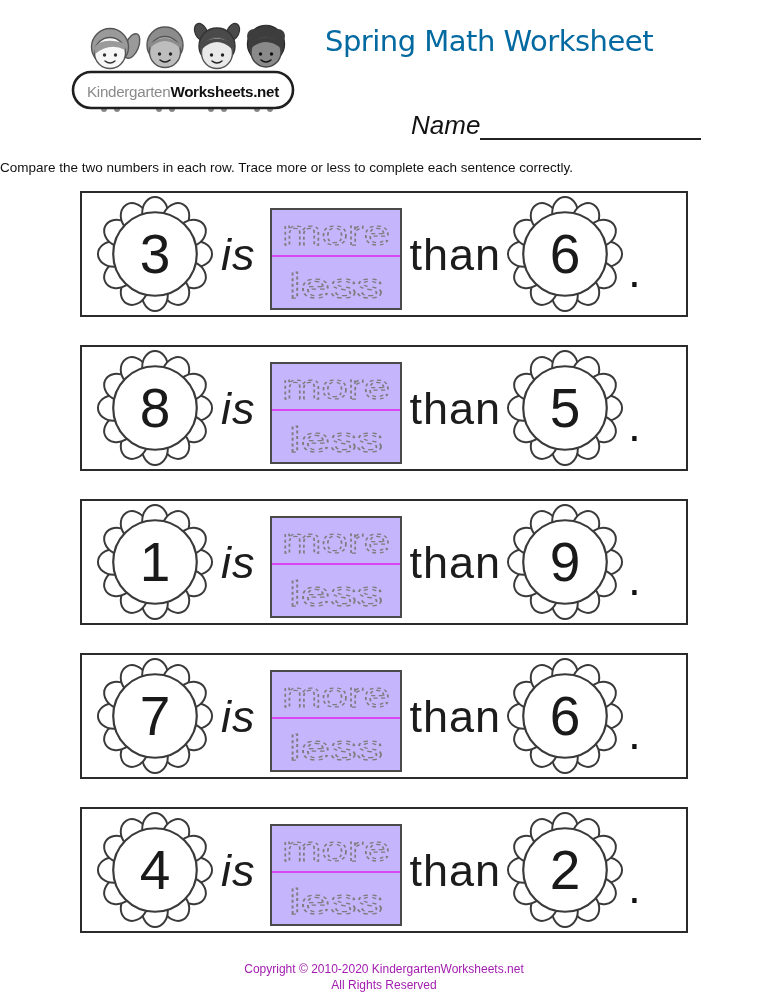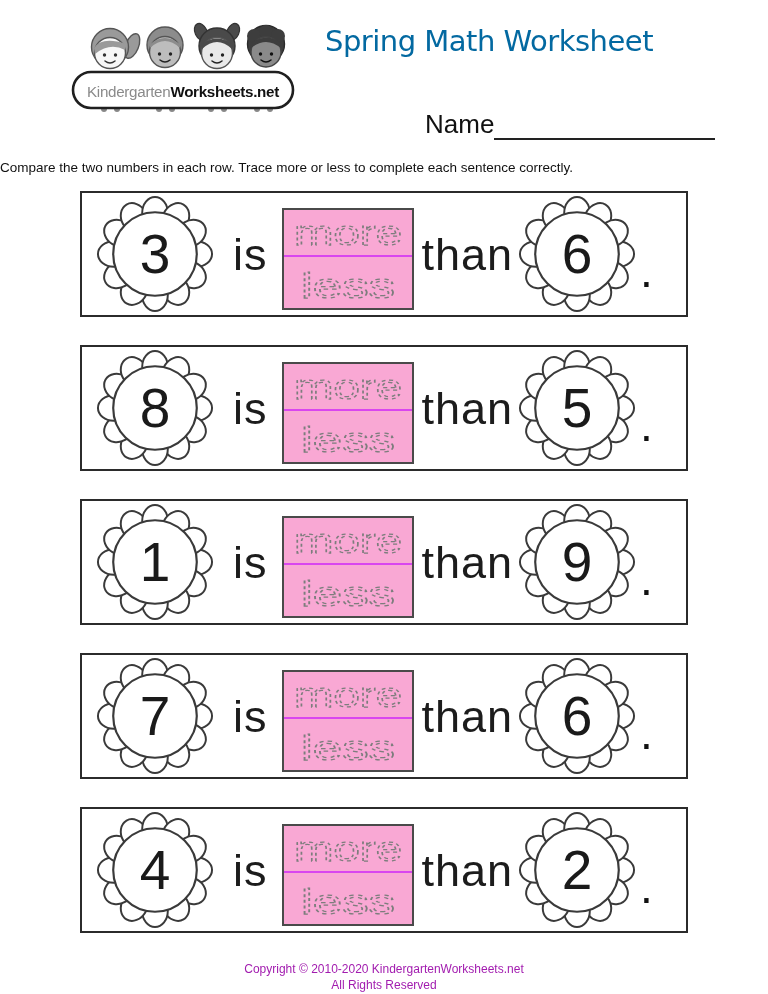--- a/index.html
+++ b/index.html
@@ -7,36 +7,36 @@
   body { width:768px; height:994px; font-family:"Liberation Sans", sans-serif; color:#1a1a1a; position:relative; overflow:hidden; }
 
   .page { width:768px; height:994px; background:#fff; }
 
   
   .header { position:relative; height:150px; }
   .logo-svg { position:absolute; left:70px; top:14px; }
   .site-url { position:absolute; left:68px; top:120px; font-size:14px; color:#555; letter-spacing:.4px; }
   .title { position:absolute; left:325px; top:24px; font-family:"DejaVu Sans", sans-serif; font-size:29px; font-weight:500; color:#0369a1; letter-spacing:-.5px; }
   .subtitle { position:absolute; left:325px; top:70px; font-family:"DejaVu Sans", sans-serif; font-size:22px; font-weight:600; color:#111; }
-  .name-row { position:absolute; left:425px; top:110px; width:290px; display:flex; align-items:flex-start; }
+  .name-row { position:absolute; left:411px; top:110px; width:290px; display:flex; align-items:center;font-style:italic; }
   .name-label { font-size:26px; color:#111; line-height:1.1; }
   .name-line { flex:1; border-bottom:2px solid #222; height:30px; }
 
   
   .instructions { font-size:13.5px; color:#111; margin:10px 0 0; }
 
   
   .rows { margin-top:16px; }
   .wrow { width:608px; height:126px; margin:0 auto 28px; border:2px solid #2b2b2b; display:flex; align-items:center; padding-left:14px; background:#fff; }
   .flower { width:118px; height:118px; flex:0 0 auto; }
   .flower text { font-family:"Liberation Sans", sans-serif; fill:#1a1a1a; }
   .word { font-size:45px; color:#1c1c1c; letter-spacing:1px; line-height:1; }
-  .word.is { margin-left:19px; }
+  .word.is { margin-left:7px;font-style:italic; }
   .word.than { margin-left:8px; }
-  .trace-box { width:132px; height:102px; margin-left:14px; margin-top:10px; border:2px solid #4a4a4a; background:#f9a8d4; flex:0 0 auto; }
+  .trace-box { width:132px; height:102px; margin-left:14px; margin-top:10px; border:2px solid #4a4a4a; background:#c4b5fd; flex:0 0 auto; }
   .trace-cell { width:100%; height:45px; display:flex; align-items:center; justify-content:center; overflow:visible; }
   .trace-cell.bottom { height:53px; border-top:2px solid #d946ef; }
   .trace-text { fill:none; stroke:#7d7d7d; stroke-width:1.25; stroke-dasharray:3 2.6; font-family:"Liberation Sans", sans-serif; }
   .flower.right { margin-left:5px; }
   .period { font-size:46px; color:#111; margin-left:4px; margin-top:34px; line-height:1; }
 
   
   .footer { margin-top:12px; text-align:center; font-size:12px; color:#a21caf; line-height:1.35; }
 
   .defs-holder { position:absolute; width:0; height:0; overflow:hidden; }

